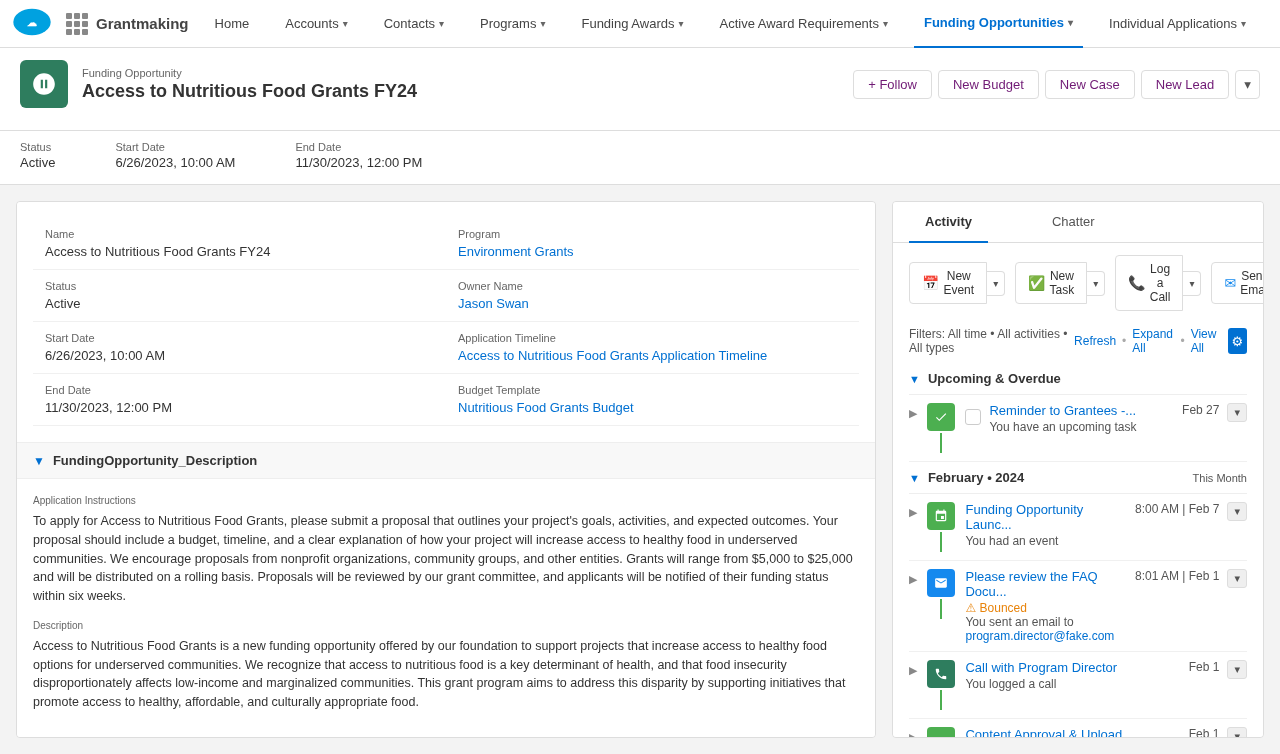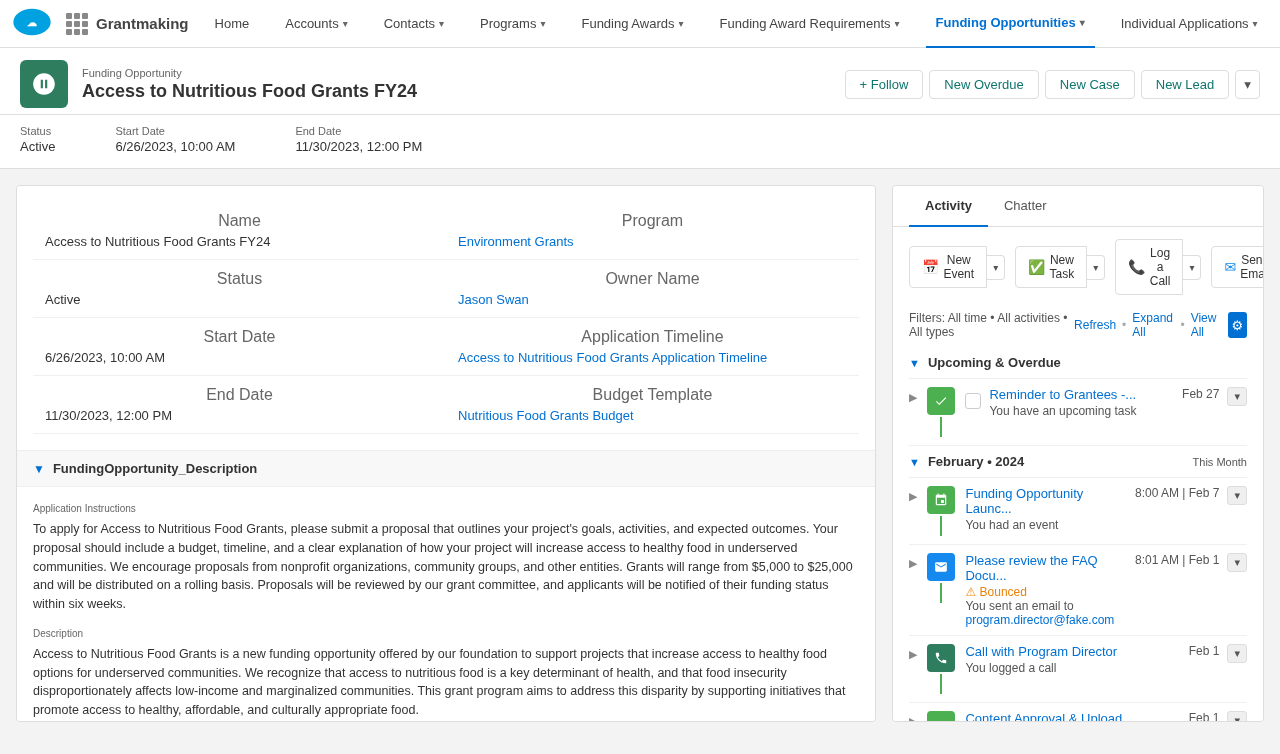--- a/index.html
+++ b/index.html
@@ -24,37 +24,37 @@
       border-radius: 4px; padding: 4px 10px; background: #fff;
     }
     .search-bar input { border: none; outline: none; font-size: 13px; width: 100%; color: #333; }
     .search-bar .search-icon { color: #888; margin-right: 6px; }
     .apps-grid { display: flex; align-items: center; justify-content: center; width: 28px; height: 28px; cursor: pointer; }
     .apps-grid-icon { display: grid; grid-template-columns: repeat(3,6px); gap: 2px; }
     .apps-grid-dot { width: 6px; height: 6px; background: #888; border-radius: 1px; }
 
     
     .record-header {
-      background: #fff; border-bottom: 1px solid #ddd; padding: 12px 20px 6px;
+      background: #fff; border-bottom: 1px solid #ddd; padding: 12px 20px 22px;
       display: flex; align-items: center; justify-content: space-between;
     }
     .record-header-left { display: flex; align-items: center; gap: 14px; }
     .record-icon {
       width: 48px; height: 48px; background: #2e7d5e; border-radius: 6px;
       display: flex; align-items: center; justify-content: center;
     }
     .record-icon svg { fill: white; width: 26px; height: 26px; }
     .record-title-block { display: flex; flex-direction: column; }
     .record-object-type { font-size: 11px; color: #666; margin-bottom: 2px; }
     .record-title { font-size: 18px; font-weight: 600; color: #333; }
     .record-actions { display: flex; align-items: center; gap: 6px; }
     .btn {
       display: flex; align-items: center; gap: 4px; padding: 6px 14px; border-radius: 4px;
       font-size: 13px; cursor: pointer; border: 1px solid #ddd; background: #fff;
-      color: #0f766e; font-weight: 500;
+      color: #701a75; font-weight: 500;
     }
     .btn-follow { background: #fff; border: 1px solid #ddd; }
     .btn-dropdown {
       padding: 6px 8px; border: 1px solid #ddd; background: #fff; border-radius: 4px;
       cursor: pointer; color: #555;
     }
 
     
     .record-meta {
       background: #fff; padding: 10px 20px 14px; border-bottom: 1px solid #ddd;
@@ -73,38 +73,38 @@
     .tab {
       padding: 12px 16px; font-size: 13px; color: #555; cursor: pointer;
       border-bottom: 2px solid transparent; margin-bottom: -1px;
     }
     .tab.active { border-bottom: 2px solid #0070d2; color: #333; font-weight: 600; }
 
     
     .details-content { padding: 16px; }
     .field-row { display: flex; gap: 0; border-bottom: 1px solid #f0f0f0; }
     .field-col { flex: 1; padding: 10px 12px; position: relative; }
-    .field-label { font-size: 16px; color: #666; margin-bottom: 4px; text-align: center; }
+    .field-label { font-size: 11px; color: #666; margin-bottom: 4px; }
     .field-value { font-size: 13px; color: #333; }
     .field-value.link { color: #0070d2; cursor: pointer; }
 
     .section-header {
       display: flex; align-items: center; gap: 8px; padding: 10px 16px;
       background: #f8f8f8; border-top: 1px solid #eee; border-bottom: 1px solid #eee;
       font-size: 13px; font-weight: 600; color: #333; cursor: pointer;
     }
     .section-header .toggle { color: #0070d2; font-size: 12px; }
 
     .description-section { padding: 16px; }
     .desc-label { font-size: 10px; color: #666; margin-bottom: 6px; }
     .desc-text { font-size: 12.5px; color: #333; line-height: 1.5; margin-bottom: 14px; position: relative; }
 
     
     .right-panel { flex: 1; background: #fff; border: 1px solid #ddd; border-radius: 4px; margin-left: 16px; overflow-y: auto; }
-    .activity-tab-bar { display: flex; border-bottom: 1px solid #ddd; padding: 0 16px; }
+    .activity-tab-bar { display: flex; border-bottom: 1px solid #ddd; padding: 0 16px; gap: 48px; }
     .activity-tab {
       padding: 12px 16px; font-size: 13px; color: #555; cursor: pointer;
       border-bottom: 2px solid transparent; margin-bottom: -1px;
     }
     .activity-tab.active { border-bottom: 2px solid #0070d2; color: #333; font-weight: 600; }
 
     
     .activity-buttons { display: flex; align-items: center; gap: 4px; padding: 12px 16px; }
     .act-btn-group { display: flex; align-items: center; }
     .act-btn {
@@ -194,21 +194,21 @@
       </div>
     <div class="nav-item">
         <span>Programs</span>
         <span class="chevron">▾</span>
       </div>
     <div class="nav-item">
         <span>Funding Awards</span>
         <span class="chevron">▾</span>
       </div>
     <div class="nav-item">
-        <span>Funding Award Requirements</span>
+        <span>Active Award Requirements</span>
         <span class="chevron">▾</span>
       </div>
     <div class="nav-item active">
         <span>Funding Opportunities</span>
         <span class="chevron">▾</span>
       </div>
     <div class="nav-item">
         <span>Individual Applications</span>
         <span class="chevron">▾</span>
       </div>
@@ -232,21 +232,21 @@
         <path d="M12 2C6.48 2 2 6.48 2 12s4.48 10 10 10 10-4.48 10-10S17.52 2 12 2zm-1 14H9V8h2v8zm4 0h-2V8h2v8z"></path>
       </svg>
     </div>
     <div class="record-title-block">
       <span class="record-object-type">Funding Opportunity</span>
       <span class="record-title">Access to Nutritious Food Grants FY24</span>
     </div>
   </div>
   <div class="record-actions">
     <button class="btn btn-follow">+ Follow</button>
-    <button class="btn">New Overdue</button>
+    <button class="btn">New Budget</button>
     <button class="btn">New Case</button>
     <button class="btn">New Lead</button>
     <button class="btn-dropdown">▾</button>
   </div>
 </div>
 
 <div class="record-meta">
   <div class="meta-item">
     <span class="meta-label">Status</span>
     <span class="meta-value">Active</span>

